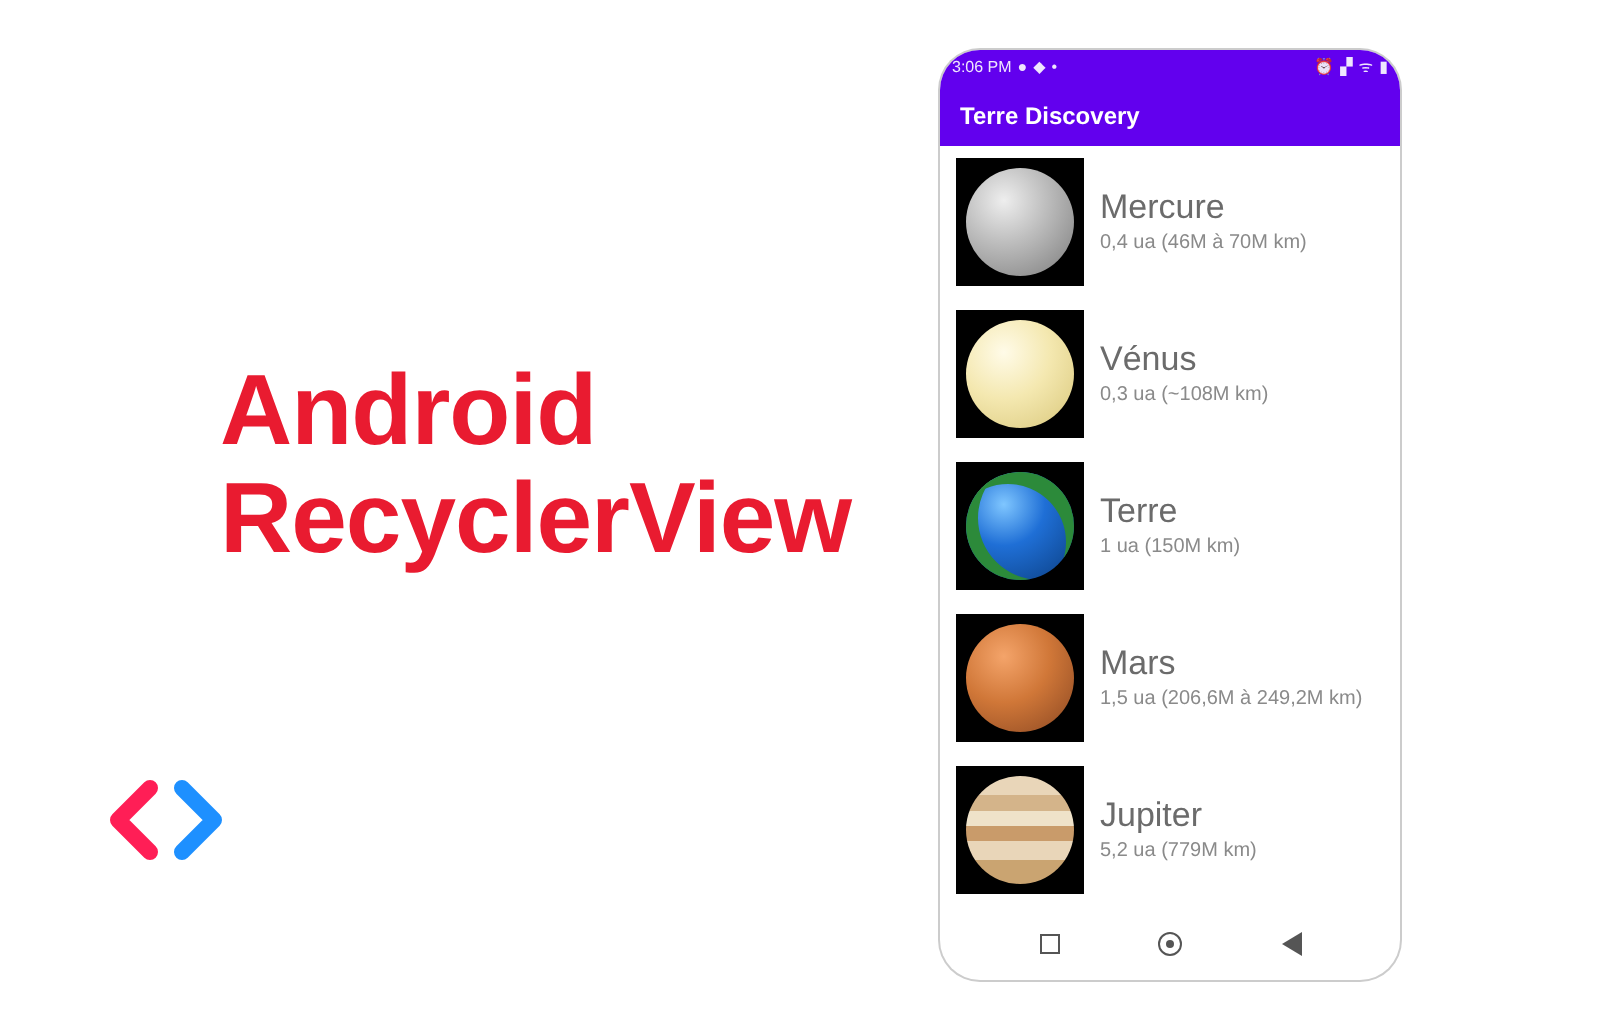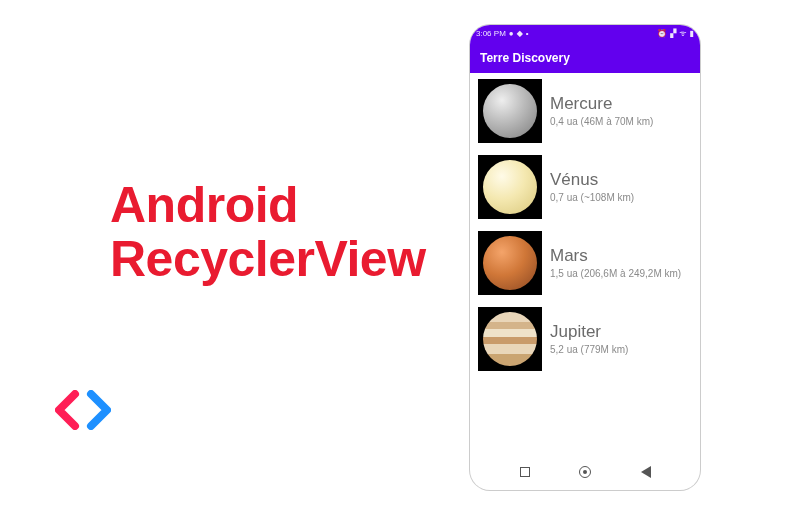--- a/index.html
+++ b/index.html
@@ -165,21 +165,30 @@
         <div class="row-title">Mercure</div>
         <div class="row-sub">0,4 ua (46M à 70M km)</div>
       </div>
     </div>
     <div class="row">
       <div class="thumb">
           <div class="planet p-venus"></div>
         </div>
       <div class="row-text">
         <div class="row-title">Vénus</div>
-        <div class="row-sub">0,7 ua (~108M km)</div>
+        <div class="row-sub">0,3 ua (~108M km)</div>
+      </div>
+    </div>
+    <div class="row">
+      <div class="thumb">
+          <div class="planet p-terre"></div>
+        </div>
+      <div class="row-text">
+        <div class="row-title">Terre</div>
+        <div class="row-sub">1 ua (150M km)</div>
       </div>
     </div>
     <div class="row">
       <div class="thumb">
           <div class="planet p-mars"></div>
         </div>
       <div class="row-text">
         <div class="row-title">Mars</div>
         <div class="row-sub">1,5 ua (206,6M à 249,2M km)</div>
       </div>

